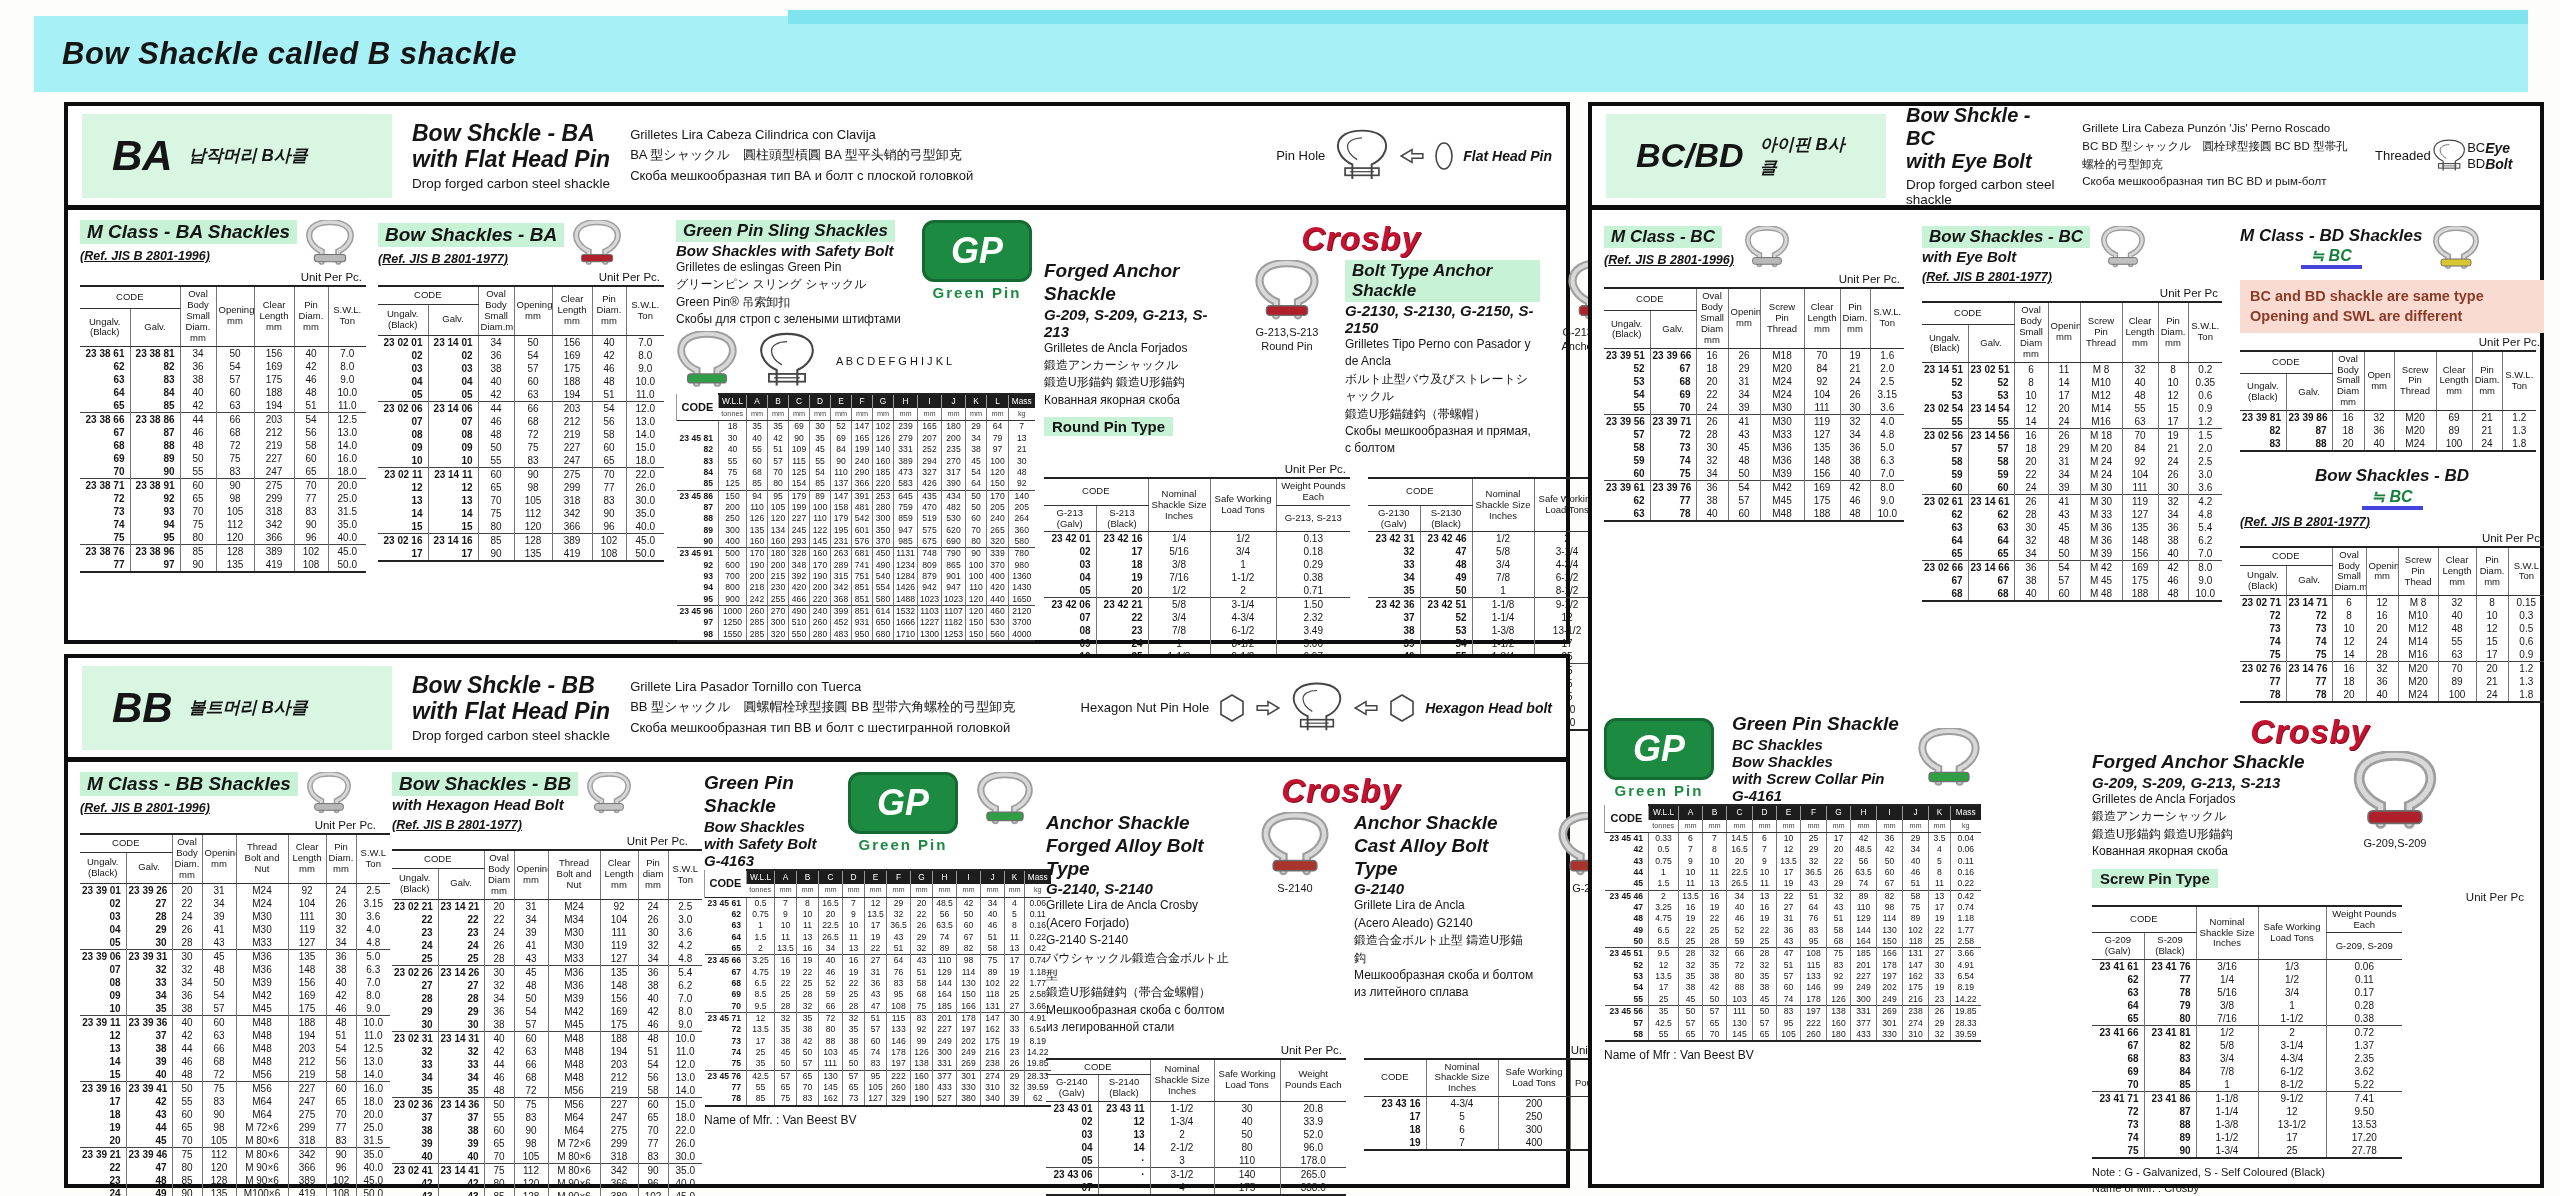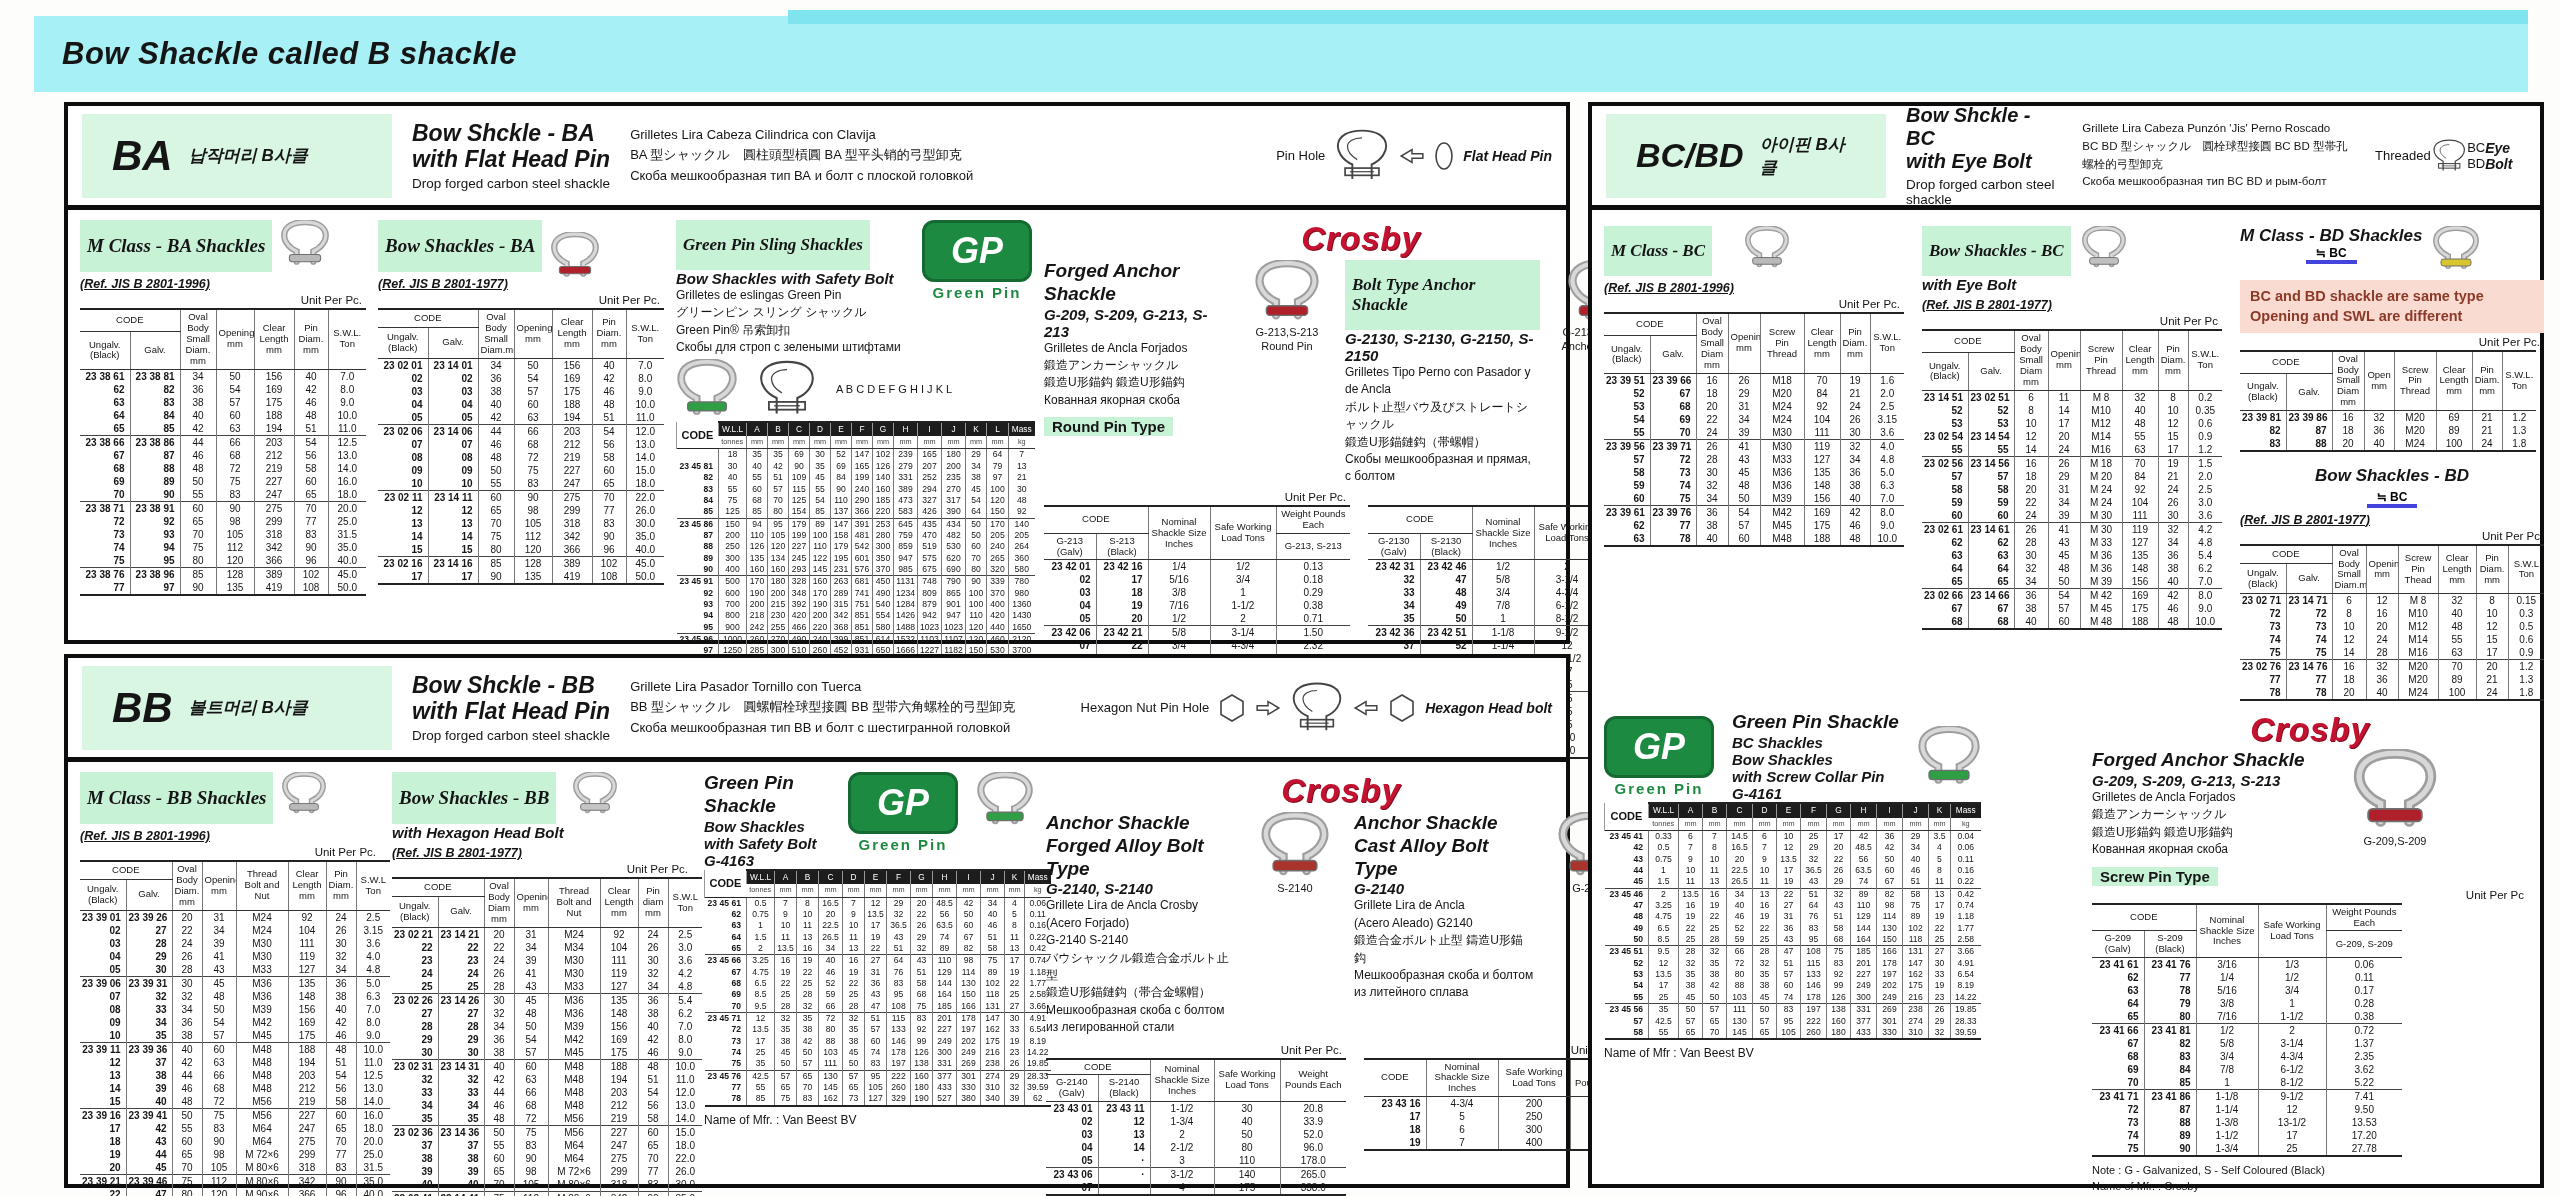--- a/index.html
+++ b/index.html
@@ -25,21 +25,21 @@
   .htitle .sub{font-size:13.5px;margin-top:4px;}
   .hlang{font-size:13px;line-height:1.55;}
   .hdiag{display:flex;align-items:center;gap:8px;margin-left:auto;font-size:14px;font-weight:bold;}
   .hdiag .lbl{font-style:italic;}
   .hdiag .plain{font-weight:normal;font-size:13px;}
 
   .pbody{display:flex;padding:10px 12px 6px 12px;gap:12px;box-sizing:border-box;}
   .col{display:flex;flex-direction:column;}
 
   .sec-t{display:inline-block;background:#c7f2d6;font-weight:bold;font-style:italic;
-         font-size:19px;padding:15px 7px;align-self:flex-start;font-family:Liberation Serif, serif;}
+         font-size:19px;padding:1px 7px;align-self:flex-start;}
   .sec-t.sm{font-size:17px;}
   .ref{font-size:12.5px;font-weight:bold;font-style:italic;margin-top:5px;}
   .ref u{text-decoration:underline;}
   .unit{font-size:11.5px;text-align:right;margin:3px 4px 2px 0;}
   .note{font-size:11px;margin-top:6px;line-height:1.4;}
   .cap{font-size:11px;text-align:center;line-height:1.25;margin-top:2px;}
 
   table.cat{border-collapse:collapse;font-size:10px;line-height:1.3;table-layout:fixed;}
   .cat th,.cat td{border-left:1px solid #777;padding:0 2px;text-align:center;vertical-align:middle;
                   font-weight:normal;overflow:hidden;white-space:nowrap;}
@@ -63,21 +63,21 @@
           align-items:center;justify-content:center;font-weight:900;font-size:36px;font-style:italic;
           border:3px solid #156a32;}
   .gpsub{color:#1d8a42;font-weight:900;letter-spacing:2px;font-size:15px;margin-top:2px;}
 
   .btitle{font-size:19px;font-weight:bold;font-style:italic;line-height:1.2;}
   .btitle2{font-size:15px;font-weight:bold;font-style:italic;}
   .small{font-size:12px;line-height:1.45;}
   .typechip{display:inline-block;background:#c7f2d6;font-weight:bold;font-size:15px;padding:1px 8px;margin-top:8px;align-self:flex-start;}
   .mfr{font-size:12px;margin-top:6px;}
 
-  .approx{font-size:12px;font-weight:bold;color:#000000;
+  .approx{font-size:16px;font-weight:bold;font-style:italic;color:#15803d;
           border-bottom:4px solid #4444dd;display:inline-block;padding:0 10px;align-self:center;}
   .pinkbox{background:#fadbd2;color:#8c3a28;font-weight:bold;font-size:14.5px;line-height:1.4;
            padding:6px 10px;margin-top:8px;}
 
   .photo{display:flex;flex-direction:column;align-items:center;}
   svg.sh{display:block;}
   .flexrow{display:flex;gap:18px;}
   .grow{flex:1;}
 </style>
 </head>

